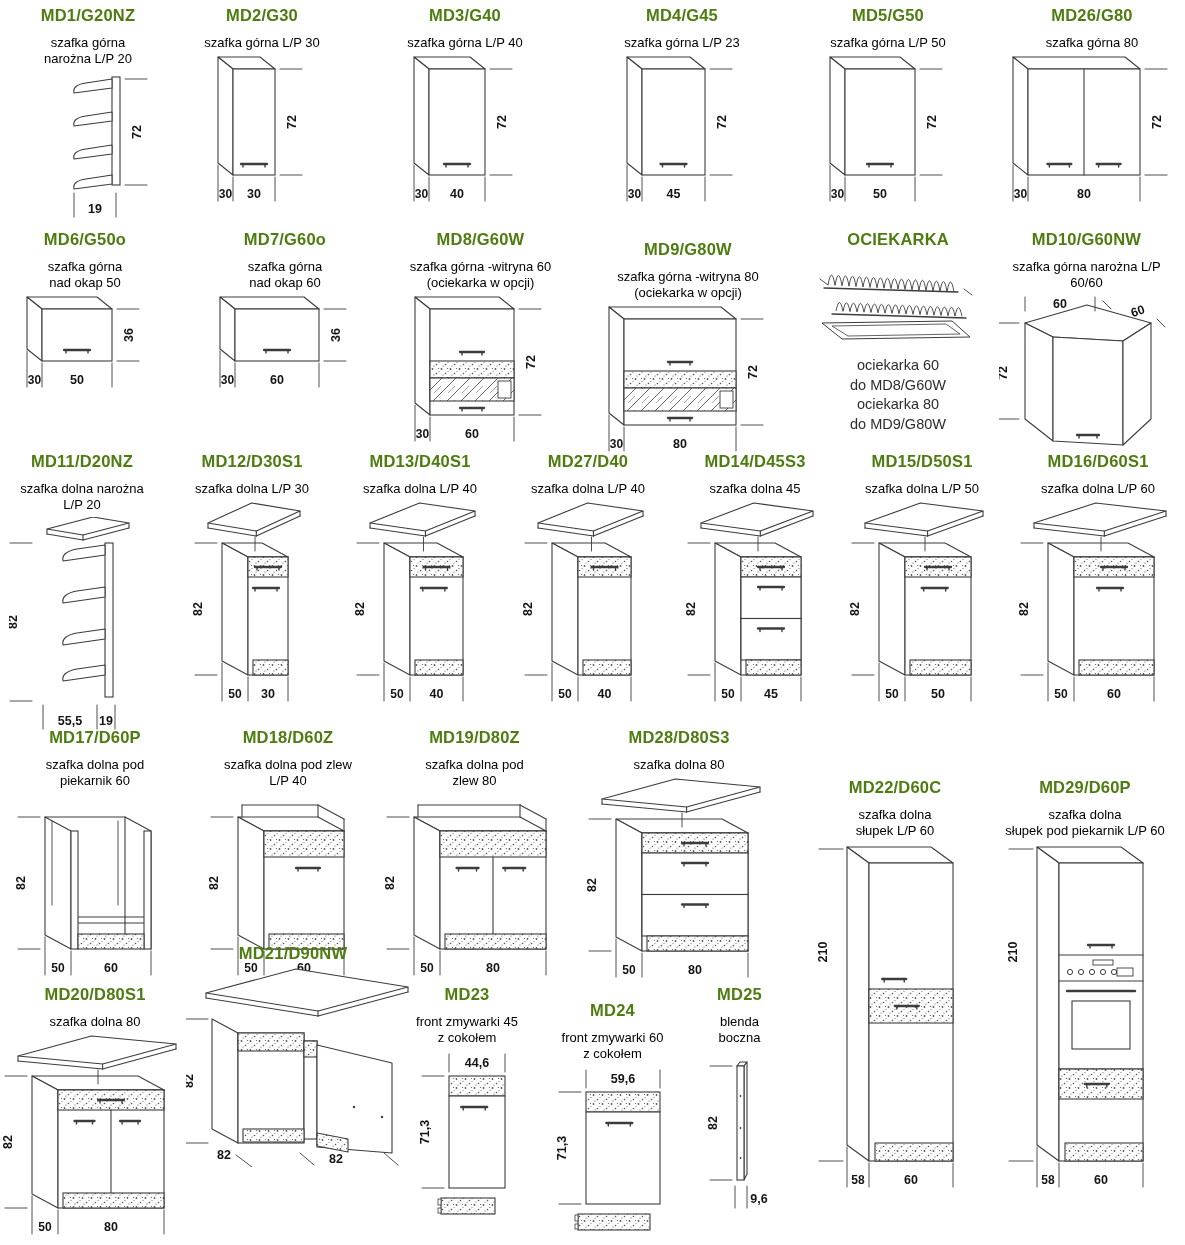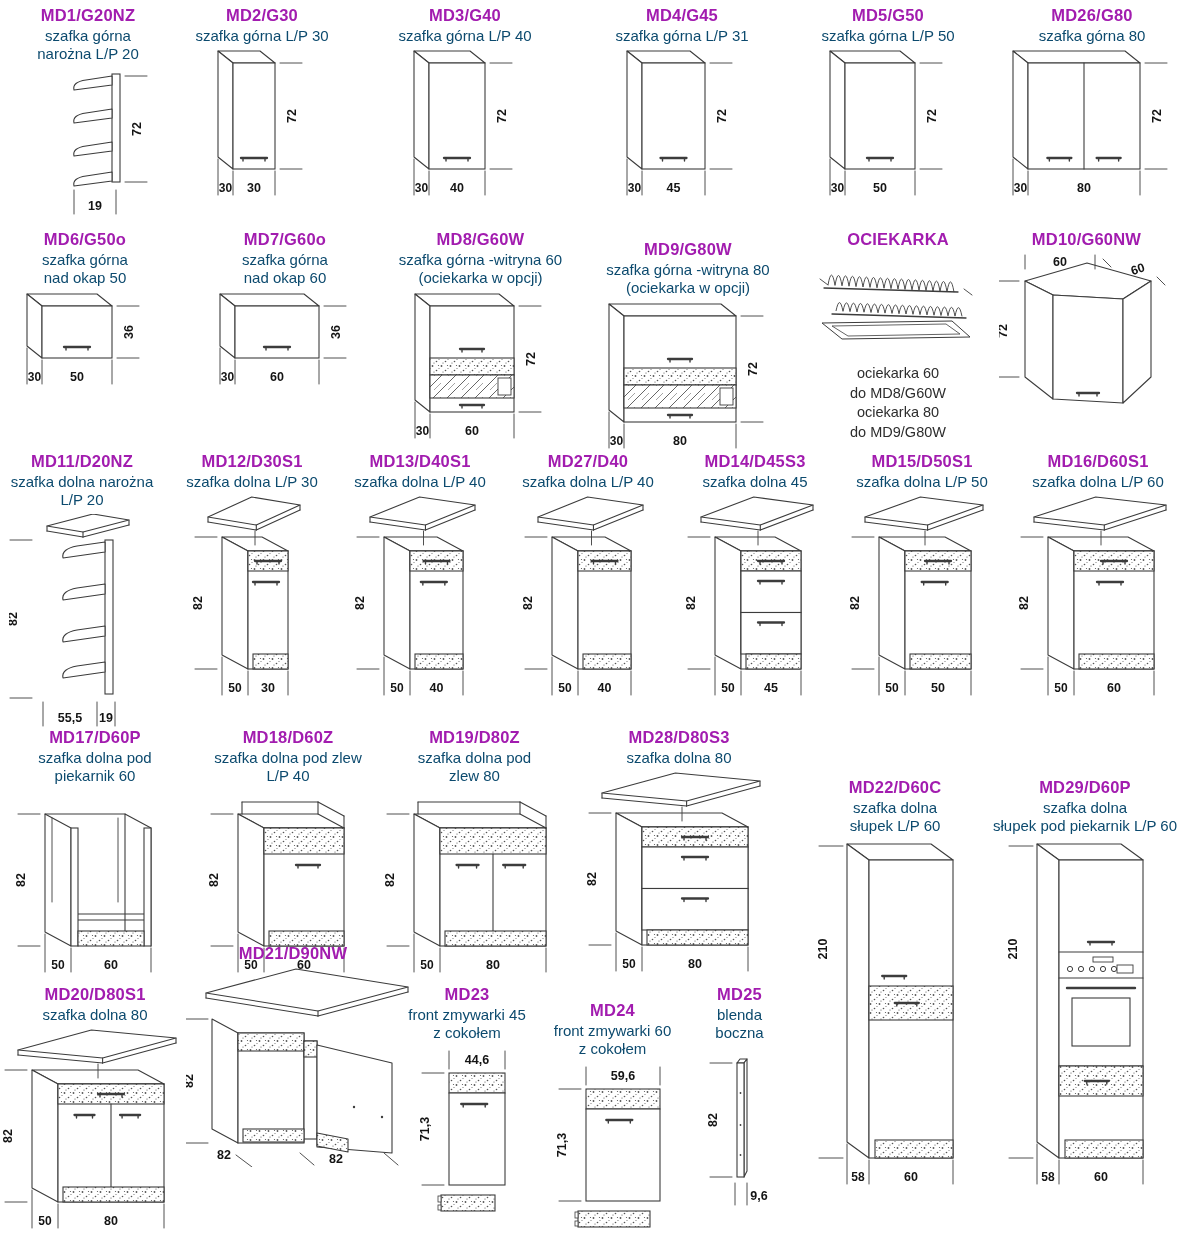--- a/index.html
+++ b/index.html
@@ -1,22 +1,22 @@
 <!DOCTYPE html>
 <html><head>
 <meta charset="utf-8">
 <style>
   html,body{margin:0;padding:0}
   body{width:1185px;height:1245px;position:relative;background:#ffffff;overflow:hidden;
        font-family:"Liberation Sans",sans-serif;color:#161616}
   .cell{position:absolute;text-align:center}
-  .code{font-weight:700;font-size:16.5px;color:#a21caf;letter-spacing:.2px;line-height:1.15}
-  .desc{font-size:15px;line-height:1.22;color:#0c4a6e;white-space:pre-line;margin-top:2px}
+  .code{font-weight:700;font-size:16.5px;color:#4d7c0f;letter-spacing:.2px;line-height:1.15}
+  .desc{font-size:13px;line-height:1.22;color:#000000;white-space:pre-line;margin-top:10px}
   svg.draw{display:block;margin:4px auto 0}
-  .extra{font-size:14.5px;line-height:1.22;color:#2d2d2d;margin-top:20px}
+  .extra{font-size:14.5px;line-height:1.22;color:#2d2d2d;margin-top:12px}
   .extra div{margin-bottom:2px}
   
   #c0{left:8px;top:6px;width:160px}   #c1{left:172px;top:6px;width:180px}
   #c2{left:375px;top:6px;width:180px} #c3{left:592px;top:6px;width:180px}
   #c4{left:798px;top:6px;width:180px} #c5{left:1000px;top:6px;width:184px}
   #c6{left:5px;top:230px;width:160px} #c7{left:205px;top:230px;width:160px}
   #c8{left:383px;top:230px;width:195px} #c9{left:590px;top:240px;width:196px}
   #c10{left:810px;top:230px;width:176px} #c11{left:988px;top:230px;width:197px}
   #c12{left:0;top:452px;width:164px}  #c13{left:170px;top:452px;width:164px}
   #c14{left:338px;top:452px;width:164px} #c15{left:506px;top:452px;width:164px}
@@ -103,21 +103,21 @@
       <text x="94" y="67" fill="#141414" font-size="12.5" font-weight="bold" text-anchor="middle" font-family="&quot;Liberation Sans&quot;,sans-serif" transform="rotate(-90 94 67)">72</text>
       <line x1="2" y1="110" x2="2" y2="146" stroke="#3c3c3c" stroke-width="0.9" stroke-linecap="round"></line>
       <line x1="17" y1="122" x2="17" y2="146" stroke="#3c3c3c" stroke-width="0.9" stroke-linecap="round"></line>
       <line x1="73" y1="122" x2="73" y2="146" stroke="#3c3c3c" stroke-width="0.9" stroke-linecap="round"></line>
       <text x="9.5" y="143" fill="#141414" font-size="12" font-weight="bold" text-anchor="middle" font-family="&quot;Liberation Sans&quot;,sans-serif">30</text>
       <text x="45" y="143" fill="#141414" font-size="12.5" font-weight="bold" text-anchor="middle" font-family="&quot;Liberation Sans&quot;,sans-serif">40</text>
     </svg>
 </div>
 <div class="cell" id="c3">
   <div class="code">MD4/G45</div>
-  <div class="desc">szafka górna L/P 31</div>
+  <div class="desc">szafka górna L/P 23</div>
   <svg class="draw" width="114" height="150" viewBox="0 0 114 150">
       <polygon points="2,2 65,2 80,14 17,14" fill="#fff" stroke="#3c3c3c" stroke-width="1.1" stroke-linejoin="round"></polygon>
       <polygon points="2,2 17,14 17,120 2,108" fill="#fff" stroke="#3c3c3c" stroke-width="1.1" stroke-linejoin="round"></polygon>
       <rect x="17" y="14" width="63" height="106" fill="#fff" stroke="#3c3c3c" stroke-width="1.1"></rect>
       <line x1="35.5" y1="109" x2="61.5" y2="109" stroke="#3c3c3c" stroke-width="2.3" stroke-linecap="round"></line>
       <line x1="37.5" y1="109.5" x2="37.5" y2="112" stroke="#3c3c3c" stroke-width="1.4" stroke-linecap="round"></line>
       <line x1="59.5" y1="109.5" x2="59.5" y2="112" stroke="#3c3c3c" stroke-width="1.4" stroke-linecap="round"></line>
       <line x1="85" y1="14" x2="107" y2="14" stroke="#3c3c3c" stroke-width="0.9" stroke-linecap="round"></line>
       <line x1="85" y1="120" x2="107" y2="120" stroke="#3c3c3c" stroke-width="0.9" stroke-linecap="round"></line>
       <text x="101" y="67" fill="#141414" font-size="12.5" font-weight="bold" text-anchor="middle" font-family="&quot;Liberation Sans&quot;,sans-serif" transform="rotate(-90 101 67)">72</text>
@@ -282,20 +282,22 @@
     </svg>
   <div class="extra">
     <div>ociekarka 60</div>
     <div>do MD8/G60W</div>
     <div>ociekarka 80</div>
     <div>do MD9/G80W</div>
   </div>
 </div>
 <div class="cell" id="c11">
   <div class="code">MD10/G60NW</div>
+  <div class="desc">szafka górna narożna L/P
+60/60</div>
   <svg class="draw" width="176" height="158" viewBox="0 0 176 158">
       <polygon points="26,28 88,10 152,28 124,46 54,42" fill="#fff" stroke="#3c3c3c" stroke-width="1.1" stroke-linejoin="round"></polygon>
       <polygon points="26,28 54,42 54,146 26,124" fill="#fff" stroke="#3c3c3c" stroke-width="1.1" stroke-linejoin="round"></polygon>
       <polygon points="54,42 124,46 124,150 54,146" fill="#fff" stroke="#3c3c3c" stroke-width="1.1" stroke-linejoin="round"></polygon>
       <polygon points="124,46 152,28 152,124 124,150" fill="#fff" stroke="#3c3c3c" stroke-width="1.1" stroke-linejoin="round"></polygon>
       <line x1="78" y1="140" x2="100" y2="140" stroke="#3c3c3c" stroke-width="2.3" stroke-linecap="round"></line>
       <line x1="80" y1="140.5" x2="80" y2="143" stroke="#3c3c3c" stroke-width="1.4" stroke-linecap="round"></line>
       <line x1="98" y1="140.5" x2="98" y2="143" stroke="#3c3c3c" stroke-width="1.4" stroke-linecap="round"></line>
       <line x1="26" y1="2" x2="26" y2="16" stroke="#3c3c3c" stroke-width="0.9" stroke-linecap="round"></line>
       <line x1="96" y1="2" x2="96" y2="16" stroke="#3c3c3c" stroke-width="0.9" stroke-linecap="round"></line>

